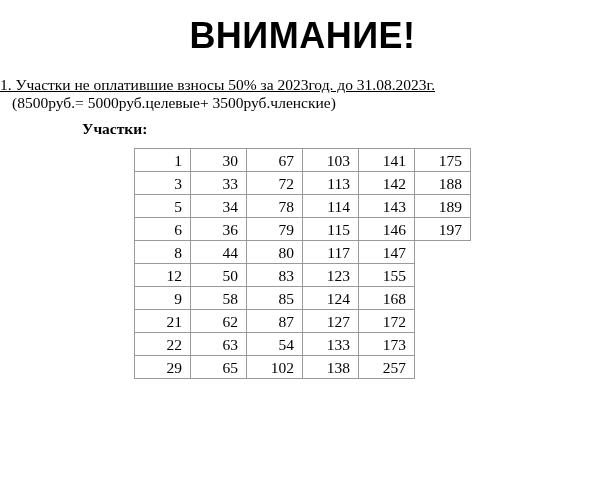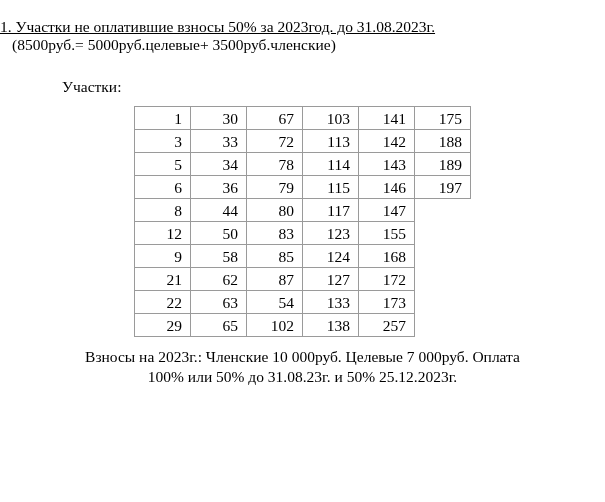--- a/index.html
+++ b/index.html
@@ -37,23 +37,24 @@
   .line1 .underline {
     text-decoration: underline;
   }
   .line2 {
     font-size: 15.5px;
     padding-left: 12px;
     line-height: 18px;
   }
   .line3 {
     font-size: 15.5px;
-    margin-top: 24px;
-    padding-left: 62px;
+    margin-top: 8px;
+    padding-left: 82px;
     line-height: 18px;
+    font-weight: bold;
   }
   .table-wrap {
     margin-top: 10px;
     display: flex;
     justify-content: center;
   }
   table.plots {
     border-collapse: collapse;
     font-size: 15.5px;
     font-family: "Liberation Serif", serif;
@@ -82,20 +83,21 @@
   }
   .footer .l2 {
     display: block;
   }
 </style>
 </head>
 <body>
 
 <div class="page">
 
+  <h1 class="title">ВНИМАНИЕ!</h1>
 
   <div class="line1">
     <span class="underline">1. Участки не оплатившие взносы 50% за 2023год. до 31.08.2023г.</span>
   </div>
 
   <div class="line2">(8500руб.= 5000руб.целевые+ 3500руб.членские)</div>
 
   <div class="line3">Участки:</div>
 
   <div class="table-wrap">
@@ -178,18 +180,14 @@
             <td>65</td>
             <td>102</td>
             <td>138</td>
             <td>257</td>
             <td class="empty"></td>
           </tr>
         </tbody>
     </table>
   </div>
 
-  <div class="footer">
-    <span class="l1">Взносы на 2023г.: Членские 10 000руб. Целевые 7 000руб. Оплата</span>
-    <span class="l2">100% или 50% до 31.08.23г. и 50% 25.12.2023г.</span>
-  </div>
 
 </div>
 
 </body></html>

